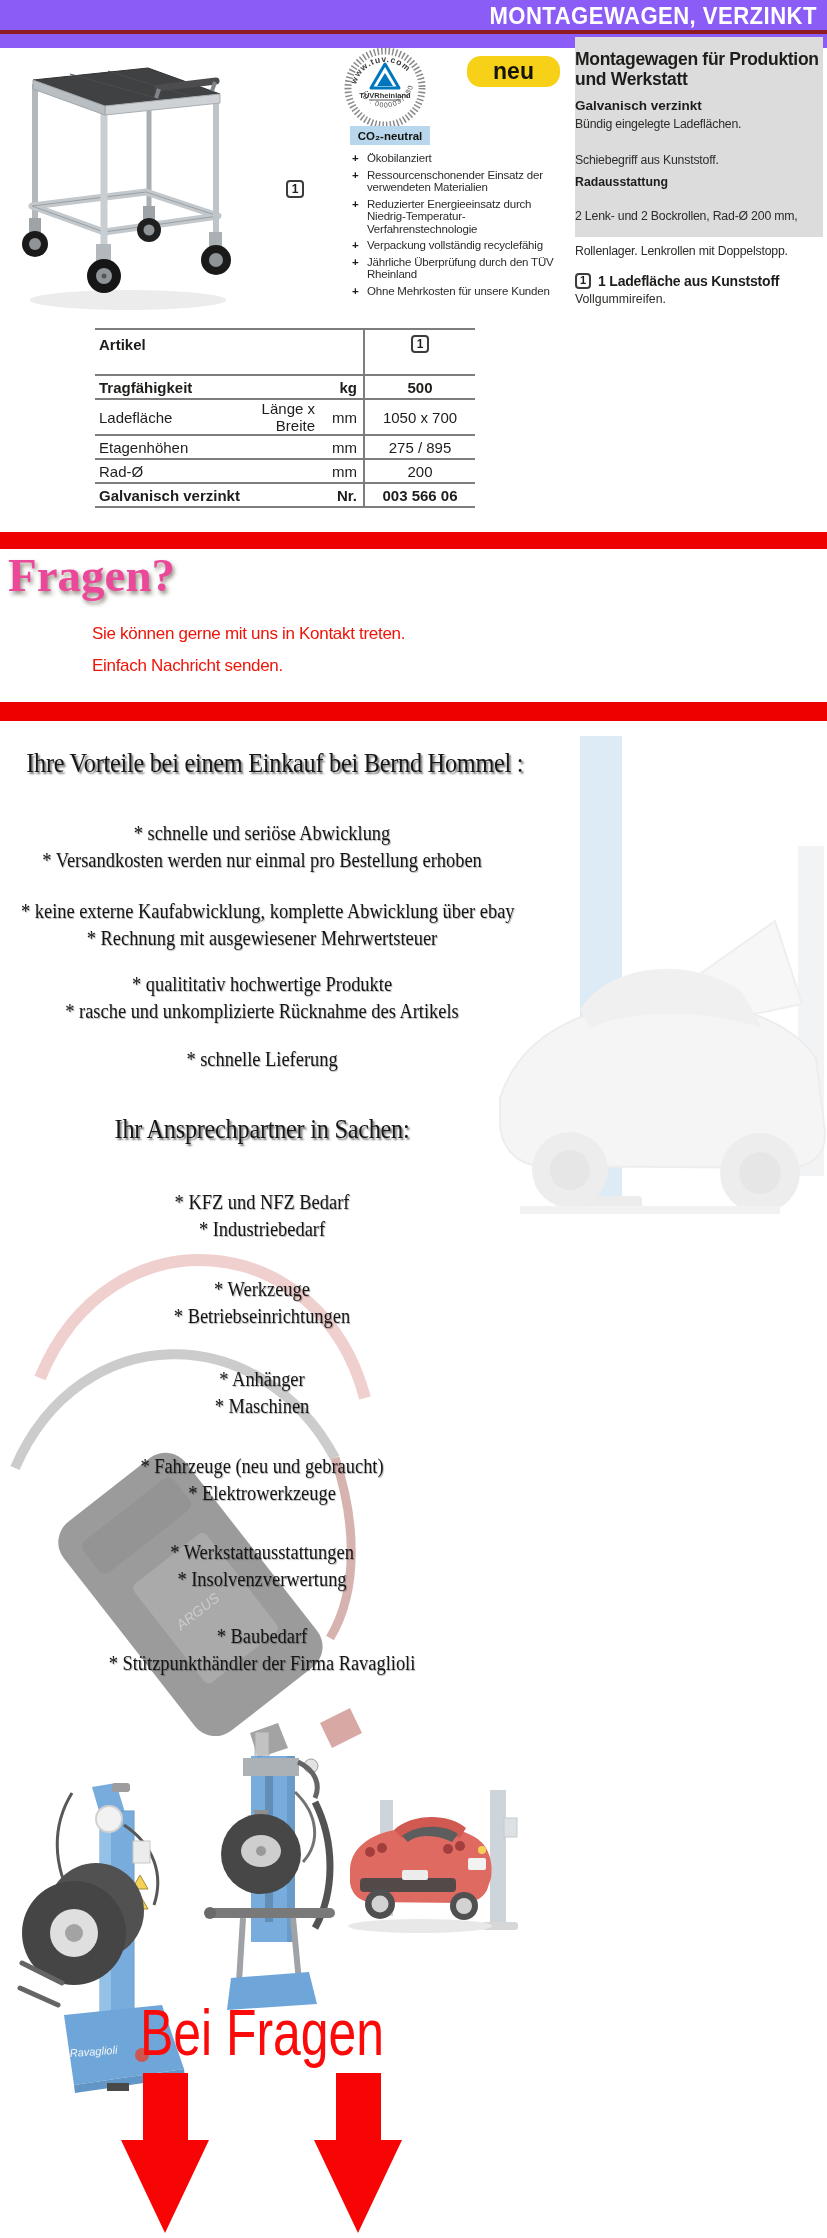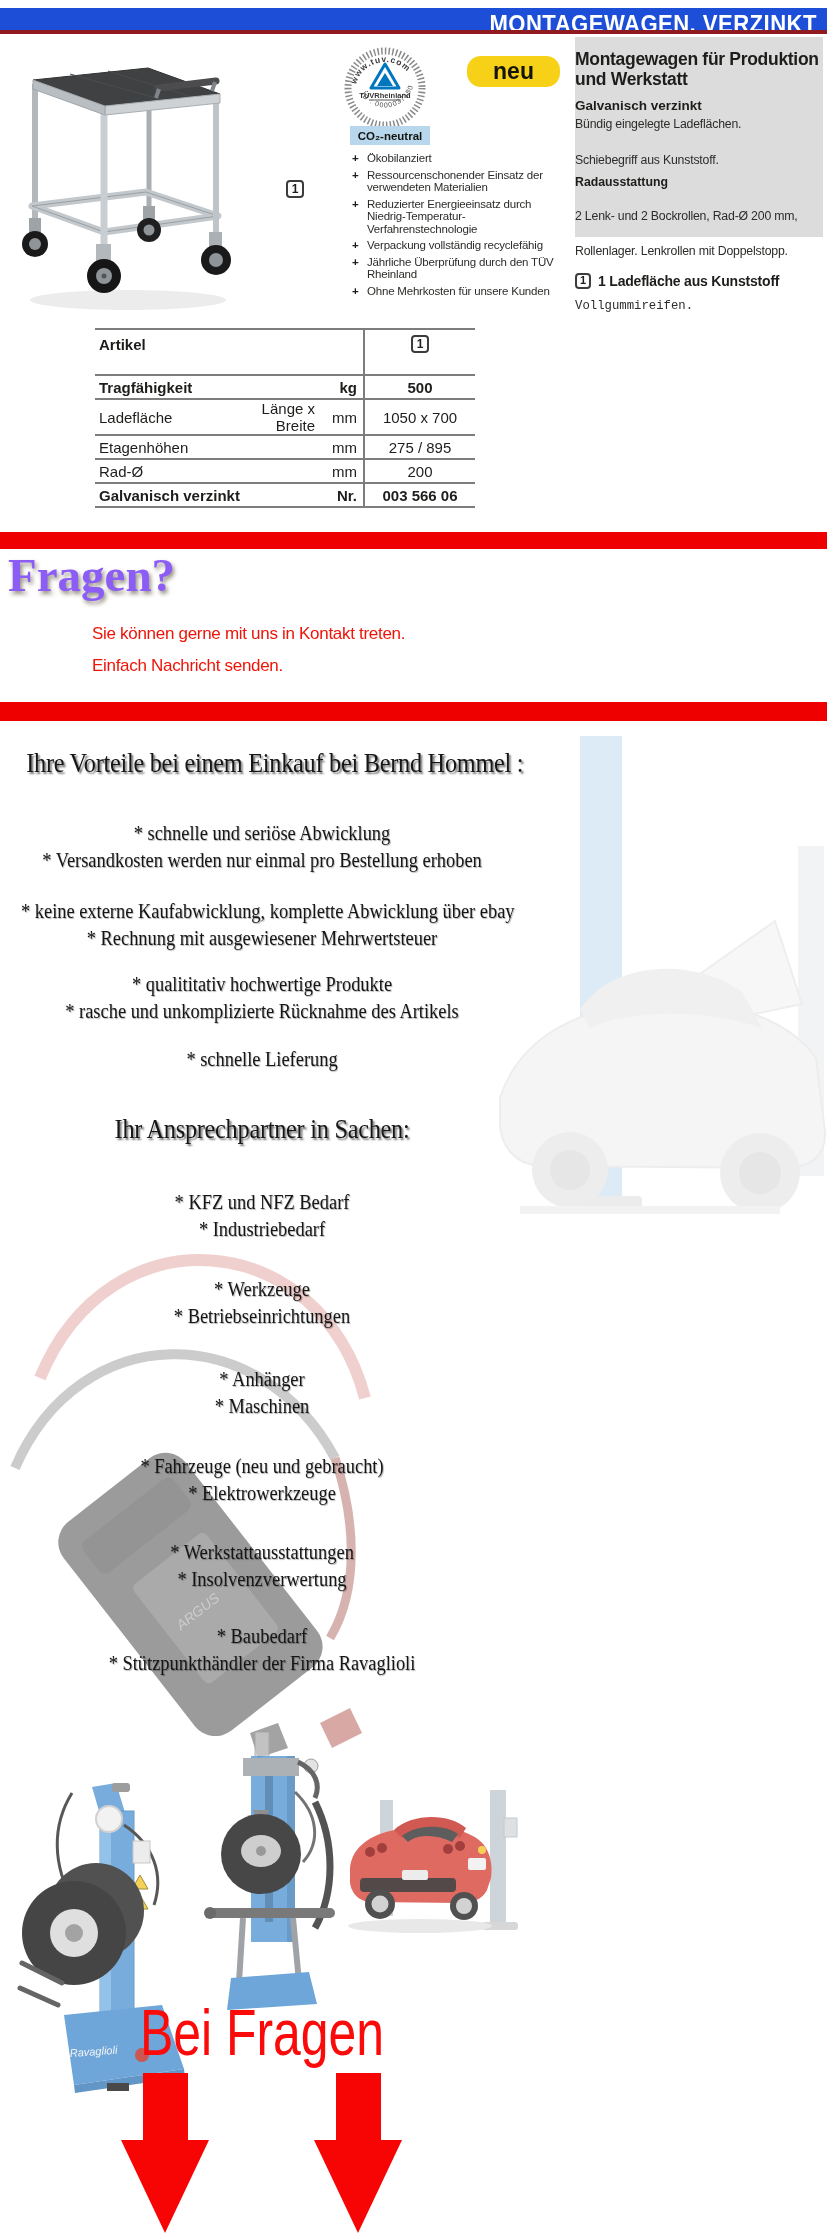--- a/index.html
+++ b/index.html
@@ -1,21 +1,21 @@
 <!DOCTYPE html>
 <html><head>
 <meta charset="utf-8">
 <style>
   * { margin:0; padding:0; box-sizing:border-box; }
   html,body { background:#ffffff; }
   body { font-family:"Liberation Sans", sans-serif; color:#1d1d1b; }
   .page { position:relative; width:827px; height:2238px; margin:0 auto; background:#fff; overflow:hidden; }
 
   
-  .banner { position:absolute; left:0; top:8px; width:827px; height:25px; background:#1d4ed8; }
+  .banner { position:absolute; left:0; top:0; width:827px; height:48px; background:#8b5cf6; }
   .banner-text { position:absolute; right:10px; top:2px; color:#fff; font-weight:700; font-size:24px;
                  letter-spacing:.5px; transform:scaleX(.92); transform-origin:right center; white-space:nowrap; }
   .banner-underline { position:absolute; left:0; top:30px; width:827px; height:4px; background:#8f1a1f; }
 
   
   .cart-svg { position:absolute; left:8px; top:48px; }
   .img-marker { position:absolute; left:286px; top:180px; }
   .marker-box { width:18px; height:18px; border:2px solid #3c3c3c; border-radius:4px; background:#fdfdfd;
                 display:inline-flex; align-items:center; justify-content:center;
                 font-weight:700; font-size:12px; color:#1d1d1b; line-height:1; }
@@ -29,40 +29,40 @@
   .eco-item .plus { width:15px; flex:none; font-weight:700; color:#1d1d1b; }
   .info-box { position:absolute; left:575px; top:37px; width:248px; height:200px; background:#dcdcdc; padding:13px 0; }
   .info-title { font-size:17.5px; font-weight:700; line-height:1.12; letter-spacing:-.3px; }
   .info-sub { font-size:13.5px; font-weight:700; margin-top:9px; }
   .info-line { font-size:12.3px; line-height:1.25; color:#2c2c2a; letter-spacing:-.2px; white-space:nowrap;margin-top:20px; }
   .info-line.first { margin-top:4px; }
   .info-boldline { font-size:12.3px; font-weight:700; margin-top:7px; }
   .load-row { display:flex; align-items:center; gap:7px; margin-top:13px; }
   .load-row .marker-box { width:16px; height:16px; font-size:11px; }
   .load-title { font-size:14px; font-weight:700; letter-spacing:-.2px; }
-  .load-note { font-size:12.3px; margin-top:10px; color:#2c2c2a;font-family:Liberation Mono, monospace; }
+  .load-note { font-size:12.3px; margin-top:3px; color:#2c2c2a; }
 
   
   .spec { position:absolute; left:95px; top:328px; width:380px; font-size:15px; border-bottom:2px solid #7d7d7d; }
   .t-row { display:flex; align-items:center; border-top:2px solid #7d7d7d; min-height:24px; }
   .t-row.t-head { min-height:46px; align-items:flex-start; }
   .t-row:nth-child(2), .t-row:nth-child(6) { font-weight:700; }
   .c-label { width:150px; padding:2px 0 2px 4px; }
   .t-head .c-label { padding-top:6px; }
   .c-dim { flex:1; text-align:right; padding-right:8px; }
   .c-unit { width:40px; text-align:right; padding-right:6px; }
   .c-value { width:112px; align-self:stretch; border-left:2px solid #7d7d7d;
              display:flex; align-items:center; justify-content:center; }
   .t-head .c-value { align-items:flex-start; padding-top:5px; }
 
   
   .red-bar1 { position:absolute; left:0; top:532px; width:827px; height:17px; background:#ee0000; }
   .red-bar2 { position:absolute; left:0; top:702px; width:827px; height:19px; background:#ee0000; }
   .fragen { position:absolute; left:8px; top:548px; font-family:"Liberation Serif", serif; font-size:47px;
-            color:#8b5cf6; text-shadow:2px 3px 4px rgba(60,48,28,.55); }
+            color:#ec4899; text-shadow:2px 3px 4px rgba(60,48,28,.55); }
   .contact-lines { position:absolute; left:92px; top:618px; color:#ee1407; font-size:17px; line-height:32px;
                    letter-spacing:-.3px; }
 
   
   .serif-col { position:absolute; left:0; width:524px; text-align:center; font-family:"Liberation Serif", serif;
                color:#161616; z-index:2; }
   .serif-heading { font-size:27px; letter-spacing:-.3px; transform:scaleX(.9); transform-origin:center;
                    text-shadow:2px 2px 2px rgba(0,0,0,.55); white-space:nowrap; }
   .serif-line { font-size:20px; line-height:27px; transform:scaleX(.92); transform-origin:center;
                 text-shadow:1px 1px 1px rgba(0,0,0,.3); white-space:nowrap; }

